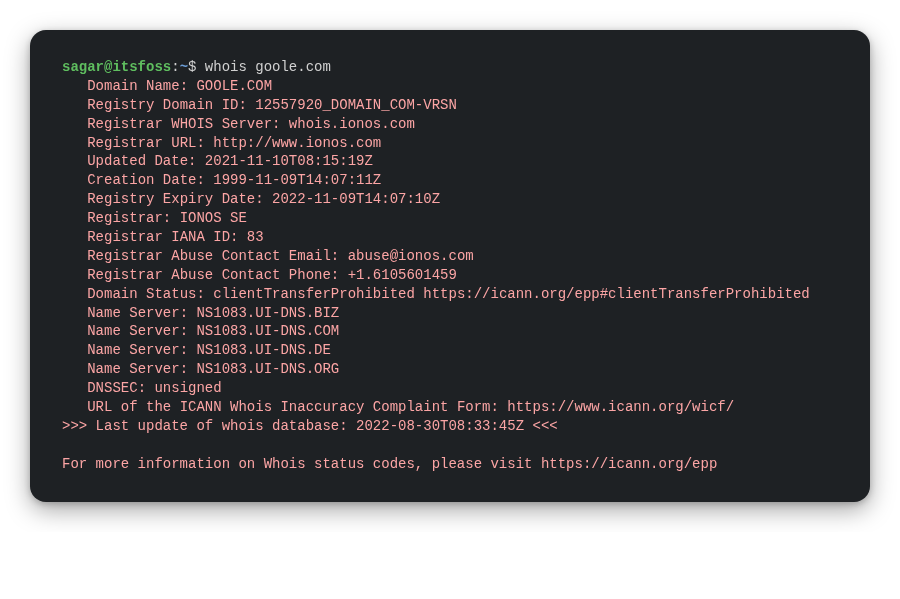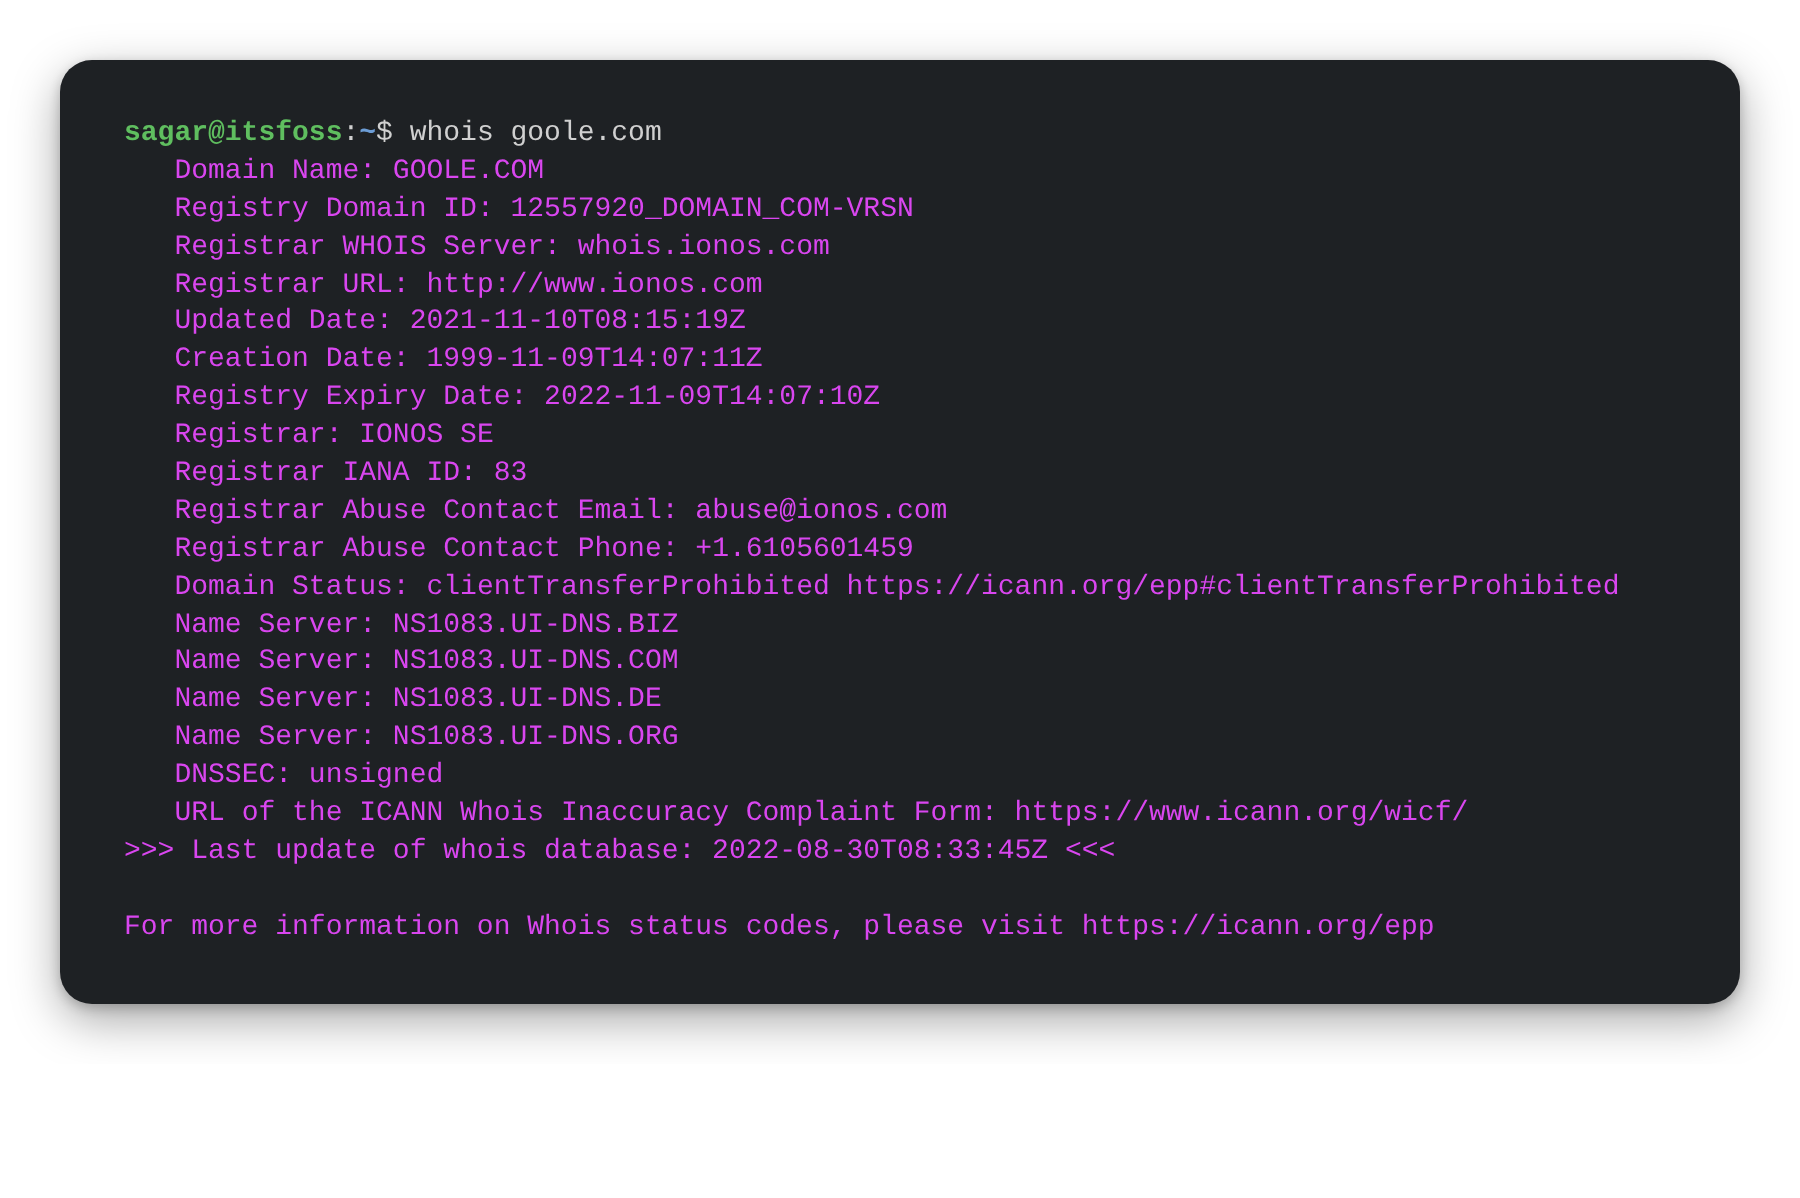--- a/index.html
+++ b/index.html
@@ -38,21 +38,21 @@
       color: #6c9dd6;
       font-weight: bold;
     }
     .prompt-dollar {
       color: #d0d0d0;
     }
     .command {
       color: #d0d0d0;
     }
     .output-line {
-      color: #d946ef;
+      color: #fca5a5;
       display: block;
     }
   </style>
 </head>
 <body>
 
 <div class="terminal"><span><span class="prompt-user">sagar@itsfoss</span><span class="prompt-colon">:</span><span class="prompt-path">~</span><span class="prompt-dollar">$</span> <span class="command">whois goole.com</span></span>
 <span class="output-line">   Domain Name: GOOLE.COM</span><span class="output-line">   Registry Domain ID: 12557920_DOMAIN_COM-VRSN</span><span class="output-line">   Registrar WHOIS Server: whois.ionos.com</span><span class="output-line">   Registrar URL: http://www.ionos.com</span><span class="output-line">   Updated Date: 2021-11-10T08:15:19Z</span><span class="output-line">   Creation Date: 1999-11-09T14:07:11Z</span><span class="output-line">   Registry Expiry Date: 2022-11-09T14:07:10Z</span><span class="output-line">   Registrar: IONOS SE</span><span class="output-line">   Registrar IANA ID: 83</span><span class="output-line">   Registrar Abuse Contact Email: abuse@ionos.com</span><span class="output-line">   Registrar Abuse Contact Phone: +1.6105601459</span><span class="output-line">   Domain Status: clientTransferProhibited https://icann.org/epp#clientTransferProhibited</span><span class="output-line">   Name Server: NS1083.UI-DNS.BIZ</span><span class="output-line">   Name Server: NS1083.UI-DNS.COM</span><span class="output-line">   Name Server: NS1083.UI-DNS.DE</span><span class="output-line">   Name Server: NS1083.UI-DNS.ORG</span><span class="output-line">   DNSSEC: unsigned</span><span class="output-line">   URL of the ICANN Whois Inaccuracy Complaint Form: https://www.icann.org/wicf/</span><span class="output-line">&gt;&gt;&gt; Last update of whois database: 2022-08-30T08:33:45Z &lt;&lt;&lt;</span><span class="output-line"> </span><span class="output-line">For more information on Whois status codes, please visit https://icann.org/epp</span></div>
 
 </body></html>

